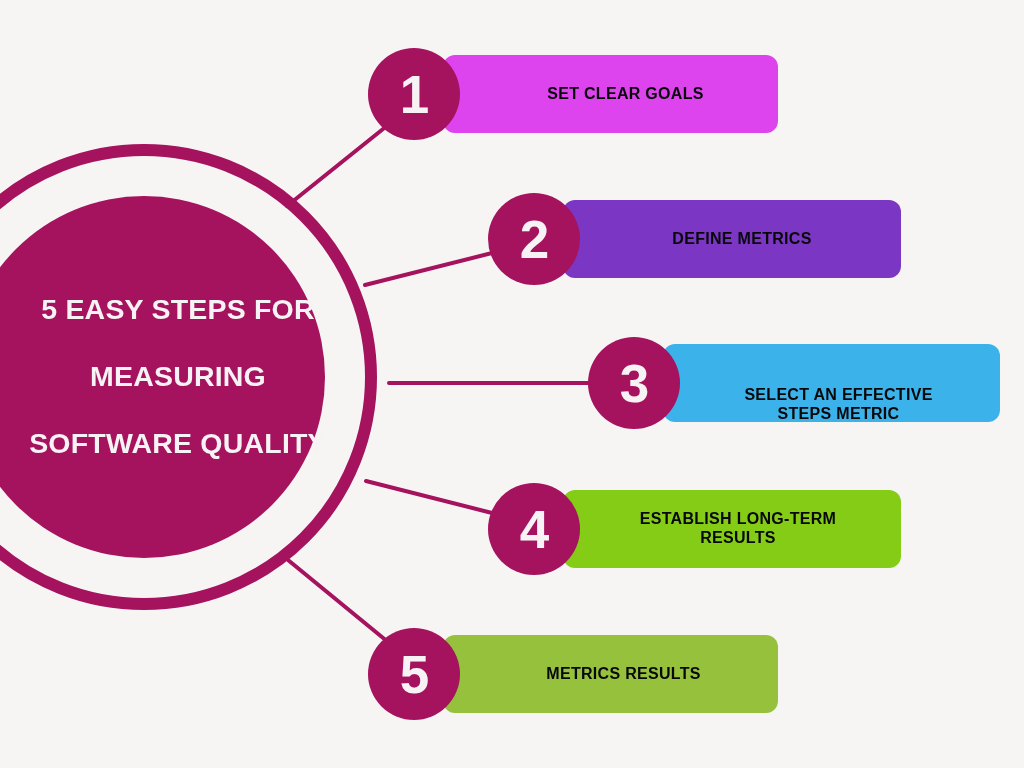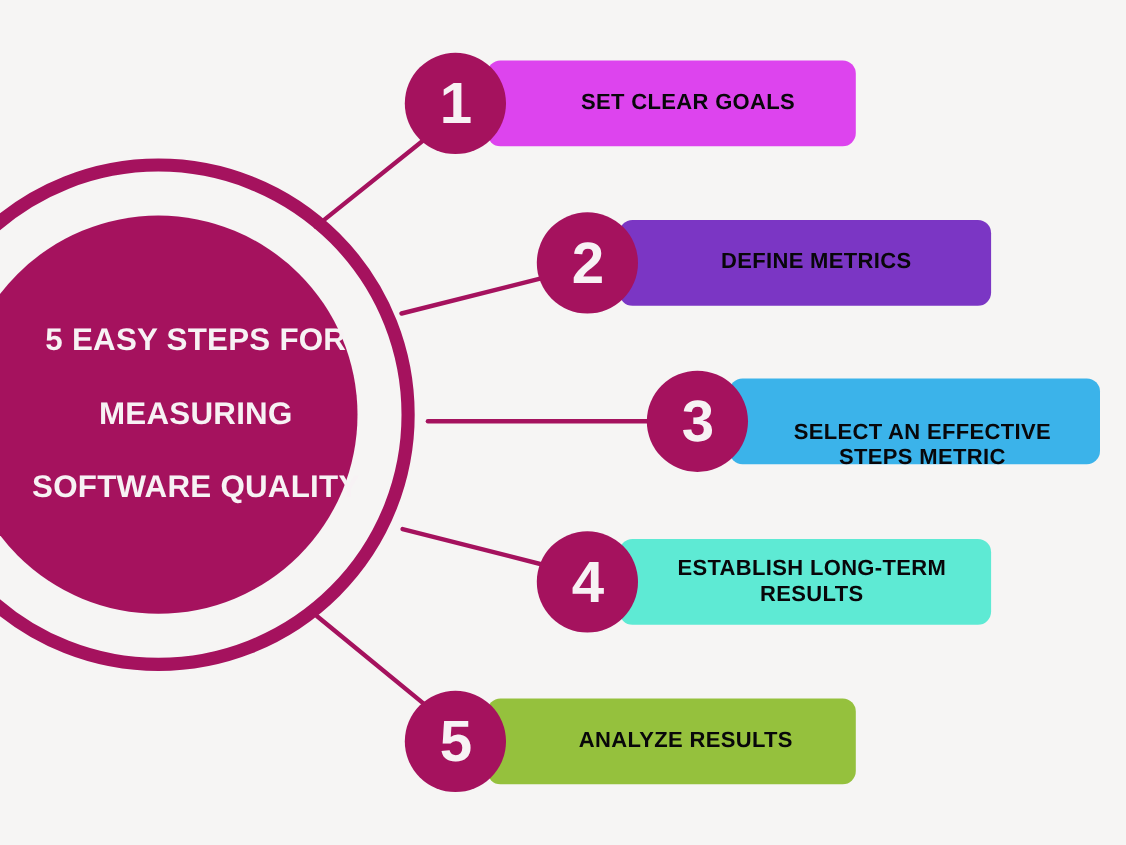--- a/index.html
+++ b/index.html
@@ -80,21 +80,21 @@
     height: 78px;
     border-radius: 12px;
     display: flex;
     align-items: center;
     box-sizing: border-box;
   }
   .step-bar-text {
     width: 100%;
     text-align: center;
     color: #08070a;
-    font-size: 20px;
+    font-size: 16px;
     font-weight: bold;
     line-height: 1.16;
     letter-spacing: 0.3px;
     padding: 0 10px;
     box-sizing: border-box;
   }
   .step-badge {
     position: absolute;
     top: -7px;
     width: 92px;
@@ -192,35 +192,35 @@
         <span>SELECT AN EFFECTIVE</span><br>
         <span>STEPS METRIC</span>
       </div>
     </div>
     <div class="step-badge" style="background: rgb(165, 18, 94);">
       <span class="step-badge-num" style="color: rgb(247, 242, 244);">3</span>
     </div>
   </div>
 
   <div class="step" id="step-4">
-    <div class="step-bar" style="background: #5eead4;">
+    <div class="step-bar" style="background: #84cc16;">
       <div class="step-bar-text" style="color: rgb(8, 7, 10);">
         <span>ESTABLISH LONG-TERM</span><br>
         <span>RESULTS</span>
       </div>
     </div>
     <div class="step-badge" style="background: rgb(165, 18, 94);">
       <span class="step-badge-num" style="color: rgb(247, 242, 244);">4</span>
     </div>
   </div>
 
   <div class="step" id="step-5">
     <div class="step-bar" style="background: rgb(149, 193, 61);">
       <div class="step-bar-text" style="color: rgb(8, 7, 10);">
-        <span>ANALYZE RESULTS</span>
+        <span>METRICS RESULTS</span>
       </div>
     </div>
     <div class="step-badge" style="background: rgb(165, 18, 94);">
       <span class="step-badge-num" style="color: rgb(247, 242, 244);">5</span>
     </div>
   </div>
 
 </div>
 
 </body></html>

